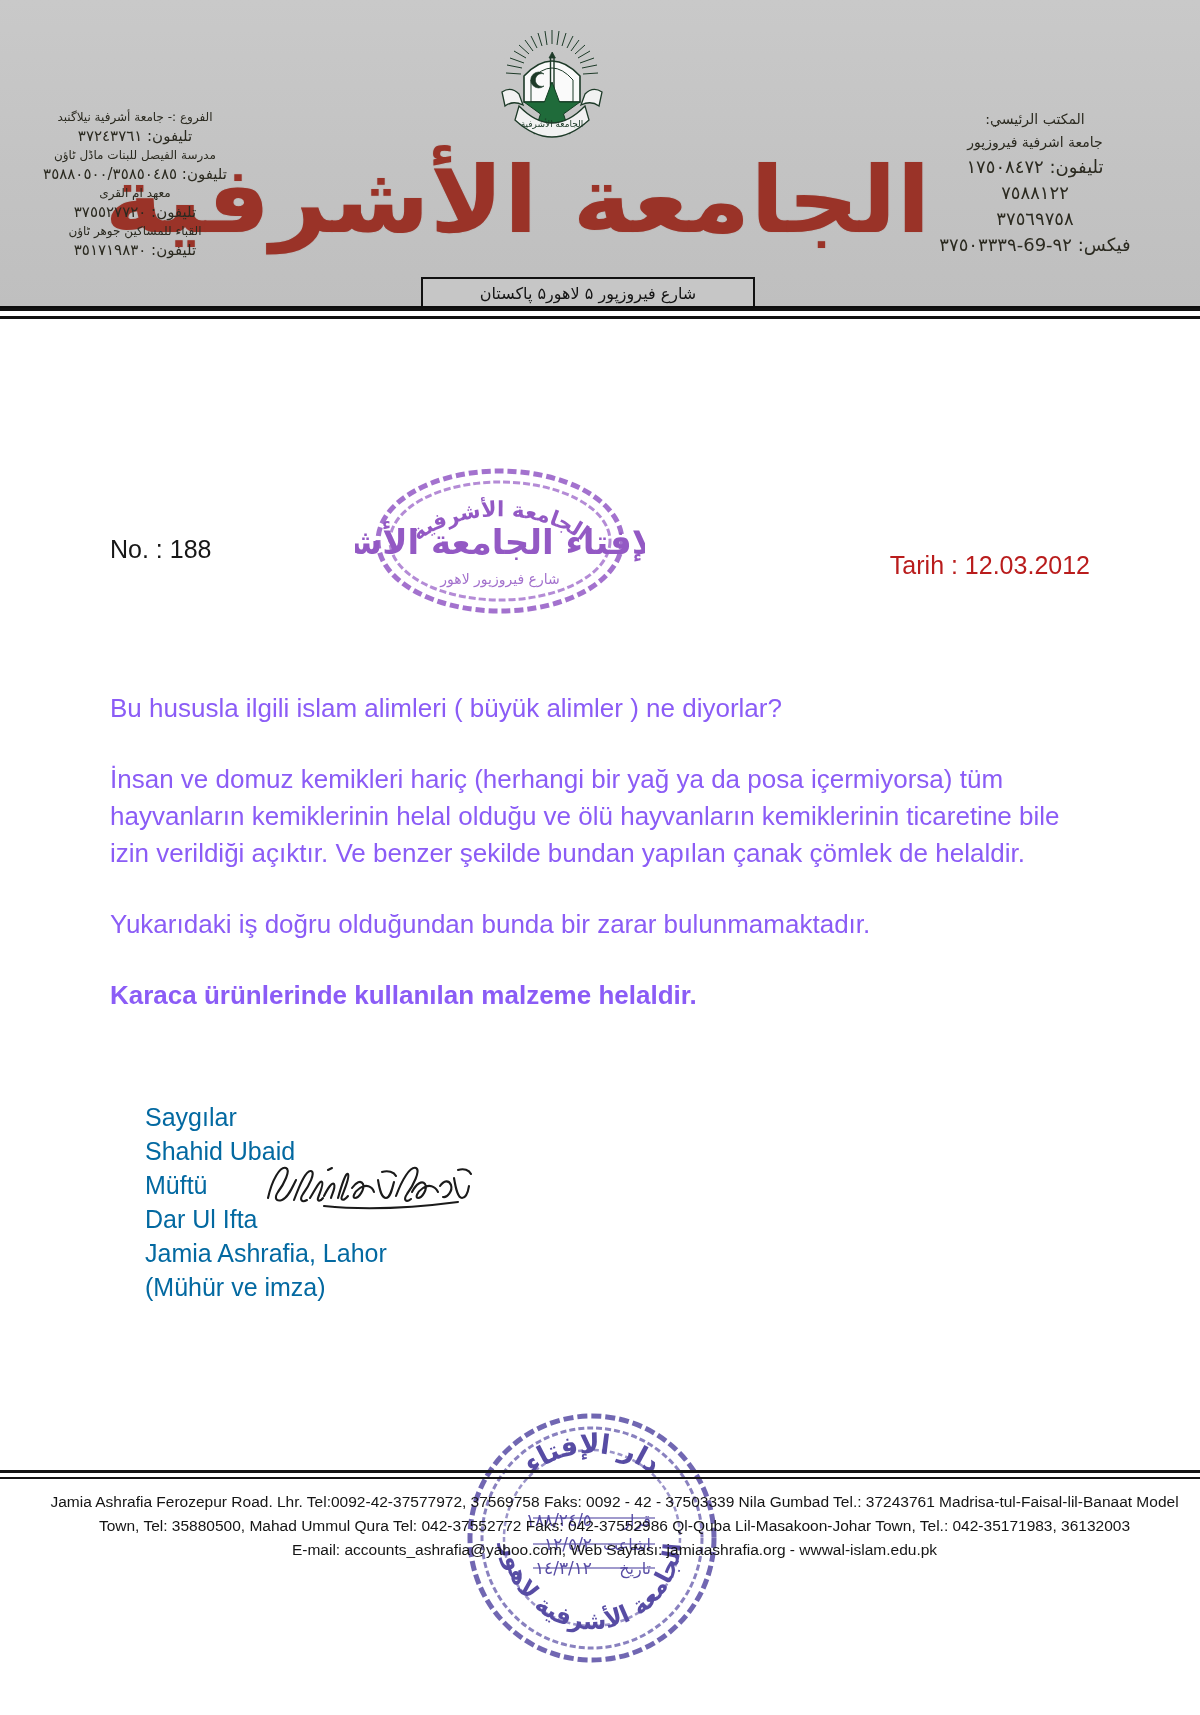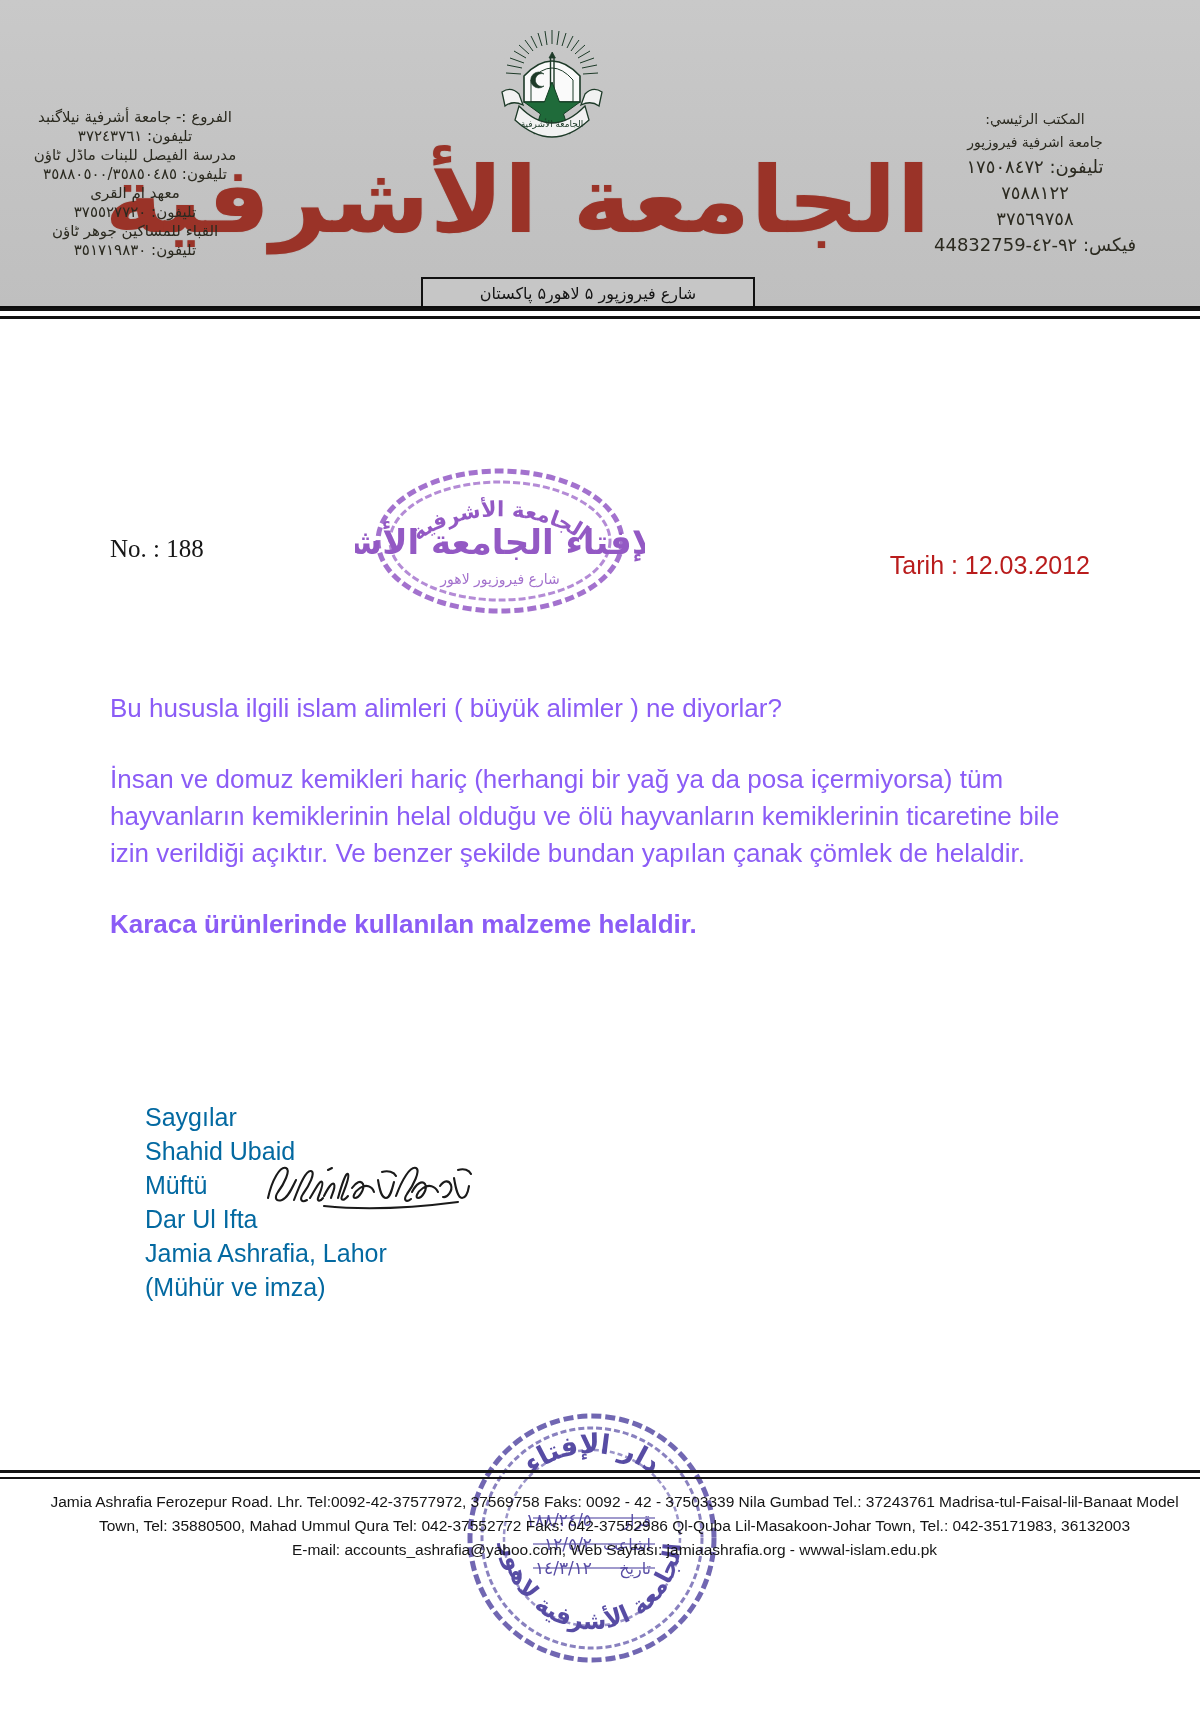--- a/index.html
+++ b/index.html
@@ -50,30 +50,30 @@
   }
 
   
   .side{
     position:absolute;direction:rtl;text-align:center;
     font-family:"DejaVu Sans",sans-serif;
     color:#2b2a20;
   }
   .side.left{left:10px;top:108px;width:250px;}
   .side.right{left:880px;top:108px;width:310px;}
-  .side .ln{font-size:15px;line-height:19px;white-space:nowrap;}
+  .side .ln{font-size:12px;line-height:19px;white-space:nowrap;}
   .side .ln.num{font-size:15px;letter-spacing:.6px;}
   .side.right .ln{font-size:14px;line-height:23px;}
   .side.right .ln.num{font-size:18px;line-height:26px;letter-spacing:1px;}
 
   
   .page-body{position:absolute;left:0;top:320px;width:1200px;height:1160px;background:#fff;}
 
   .meta-row{position:absolute;left:0;top:215px;width:1200px;height:40px;}
-  .meta-no{position:absolute;left:110px;top:0;font-size:25px;color:#171717;font-family:Liberation Serif, serif;}
+  .meta-no{position:absolute;left:110px;top:0;font-size:25px;color:#171717;}
   .meta-date{position:absolute;right:110px;top:16px;font-size:25px;color:#b91c1c;}
 
   
   .stamp-oval{position:absolute;left:355px;top:135px;width:290px;height:165px;opacity:.92;}
   .stamp-oval svg{display:block;width:290px;height:165px;}
 
   
   .content{position:absolute;left:110px;top:370px;width:960px;}
   .content p{
     margin:0 0 34px 0;
@@ -171,21 +171,21 @@
     <div class="ln">القباء للمساكين جوهر ٹاؤن</div>
     <div class="ln num">تليفون: ٣٥١٧١٩٨٣٠</div>
   </div>
 
   <div class="side right">
     <div class="ln">المكتب الرئيسي:</div>
     <div class="ln">جامعة اشرفية فيروزپور</div>
     <div class="ln num">تليفون: ١٧٥٠٨٤٧٢</div>
     <div class="ln num">٧٥٨٨١٢٢</div>
     <div class="ln num">٣٧٥٦٩٧٥٨</div>
-    <div class="ln num">فيكس: ٩٢-٤٢-44832759</div>
+    <div class="ln num">فيكس: ٩٢-69-٣٧٥٠٣٣٣٩</div>
   </div>
 </div>
 <div class="lh-rule-top"></div>
 <div class="lh-rule-bot"></div>
 
 <div class="page-body">
 
   <div class="stamp-oval">
     <svg viewBox="0 0 290 165">
       <defs>
@@ -203,20 +203,21 @@
   </div>
 
   <div class="meta-row">
     <div class="meta-no">No. : 188</div>
     <div class="meta-date">Tarih : 12.03.2012</div>
   </div>
 
   <div class="content">
     <p>Bu hususla ilgili islam alimleri ( büyük alimler ) ne diyorlar?</p>
     <p>İnsan ve domuz kemikleri hariç (herhangi bir yağ ya da posa içermiyorsa) tüm hayvanların kemiklerinin helal olduğu ve ölü hayvanların kemiklerinin ticaretine bile izin verildiği açıktır. Ve benzer şekilde bundan yapılan çanak çömlek de helaldir.</p>
+    <p>Yukarıdaki iş doğru olduğundan bunda bir zarar bulunmamaktadır.</p>
     <p class="bold">Karaca ürünlerinde kullanılan malzeme helaldir.</p>
   </div>
 
   <div class="sign-block">
     <div class="sl">Saygılar</div>
     <div class="sl">Shahid Ubaid</div>
     <div class="sl">Müftü</div>
     <div class="sl">Dar Ul Ifta</div>
     <div class="sl">Jamia Ashrafia, Lahor</div>
     <div class="sl">(Mühür ve imza)</div>

